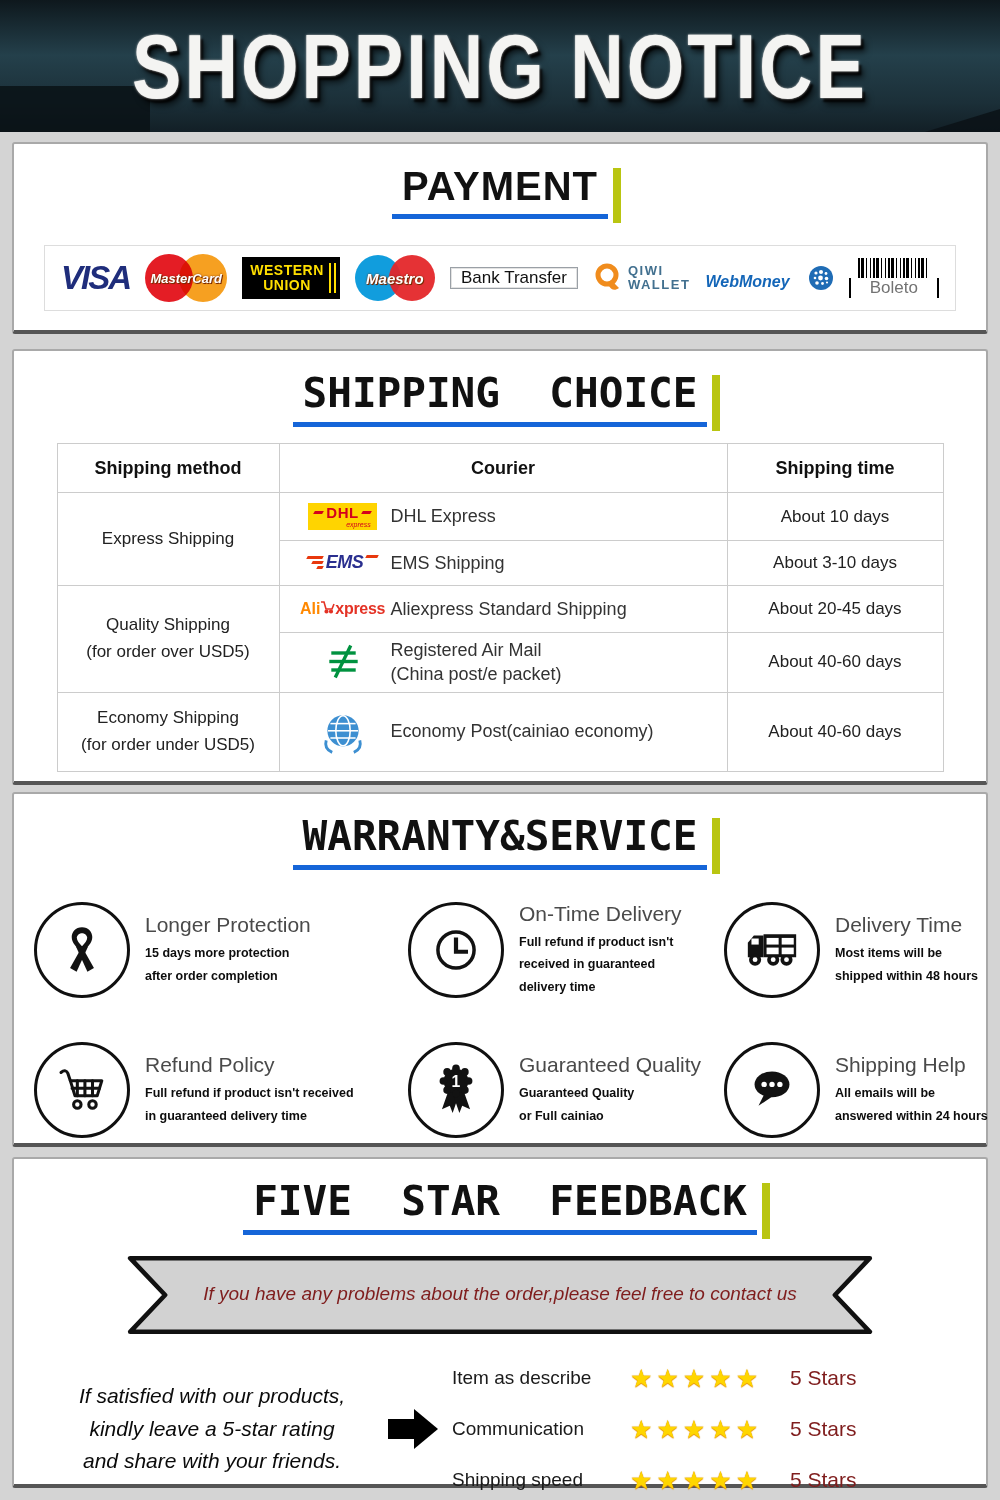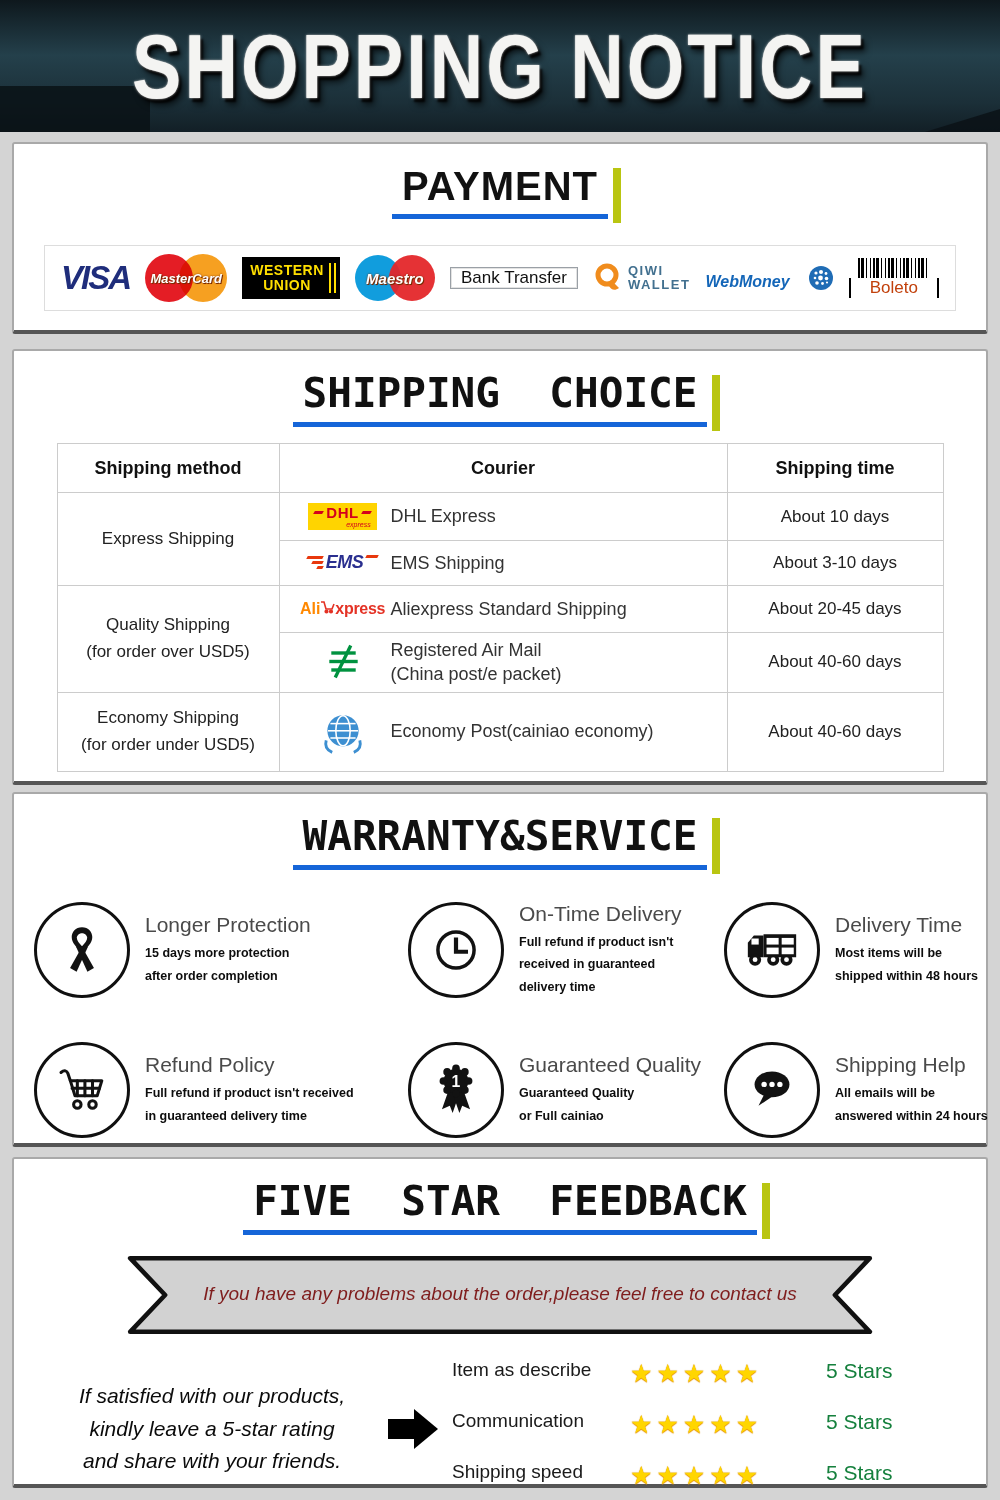--- a/index.html
+++ b/index.html
@@ -57,21 +57,21 @@
   .bank{border:1px solid #9aa0a6;box-shadow:0 0 0 1px #e3e3e3 inset;padding:0 10px;font-weight:400;
         font-size:17px;color:#111;background:#fff;white-space:nowrap;}
   .qiwi{display:flex;align-items:center;gap:5px;}
   .qiwi-text{display:flex;flex-direction:column;line-height:1.05;}
   .qiwi-text span{color:#42708f;font-weight:700;font-size:13px;letter-spacing:1.5px;}
   .wm{display:flex;align-items:flex-end;gap:18px;}
   .wm-text{color:#1466b8;font-weight:700;font-style:italic;font-size:16px;}
   .boleto{display:flex;flex-direction:column;align-items:center;}
   .barcode{width:72px;height:22px;
     background:repeating-linear-gradient(90deg,#000 0 2px,#fff 2px 3px,#000 3px 6px,#fff 6px 8px,#000 8px 9px,#fff 9px 12px,#000 12px 13px,#fff 13px 15px);}
-  .boleto-text{font-size:17px;color:#c2410c;border-left:2px solid #000;border-right:2px solid #000;
+  .boleto-text{font-size:17px;color:#737373;border-left:2px solid #000;border-right:2px solid #000;
                padding:0 19px;line-height:1.15;margin-top:-2px;background:#fff;}
 
   
   table.ship{border-collapse:collapse;width:886px;margin:16px auto 0;table-layout:fixed;}
   table.ship col.c1{width:222px;} table.ship col.c2{width:448px;} table.ship col.c3{width:216px;}
   table.ship th,table.ship td{border:1px solid #ccc;font-size:17px;color:#222;}
   table.ship th{height:46px;font-size:18px;font-weight:700;color:#111;}
   td.center{text-align:center;}
   .cour{display:flex;align-items:center;padding:4px 6px 4px 14px;}
   .cour .logo-cell{width:96px;display:flex;justify-content:center;align-items:center;flex:none;}
@@ -108,25 +108,25 @@
   .banner svg{position:absolute;inset:0;}
   .banner-text{position:absolute;inset:0;display:flex;align-items:center;justify-content:center;
                font-style:italic;font-size:19px;color:#7f1d1d;padding-bottom:2px;}
   .fb-bottom{display:flex;align-items:center;margin:18px 10px 0 28px;}
   .fb-msg{width:340px;text-align:center;font-style:italic;font-size:21px;color:#0b0b0b;line-height:1.55;}
   .fb-arrow{display:flex;align-items:center;margin:0 14px 0 6px;}
   .fb-arrow .shaft{display:block;width:26px;height:20px;background:#000;}
   .fb-arrow .head{display:block;width:0;height:0;border-top:20px solid transparent;
                   border-bottom:20px solid transparent;border-left:24px solid #000;}
   .fb-ratings{display:flex;flex-direction:column;gap:13px;}
-  .fb-row{display:flex;height:38px;}
+  .fb-row{display:flex;align-items:center;height:38px;}
   .fb-label{width:178px;font-size:19px;color:#1a1a1a;}
   .fb-stars{width:152px;font-size:25px;color:#ffd600;letter-spacing:4px;white-space:nowrap;
             text-shadow:0 1px 1px #e89400,0 0 1px #c97c00;}
-  .fb-value{font-size:21px;color:#15803d;margin-left:44px;}
+  .fb-value{font-size:21px;color:#7f1d1d;margin-left:8px;}
 </style>
 </head>
 <body>
 
 <div class="page">
 
   <header class="hero">
     <div class="hero-title">SHOPPING NOTICE</div>
   </header>
 

